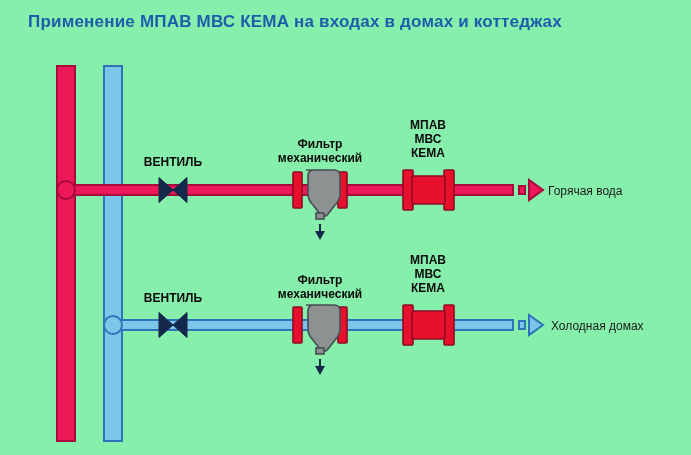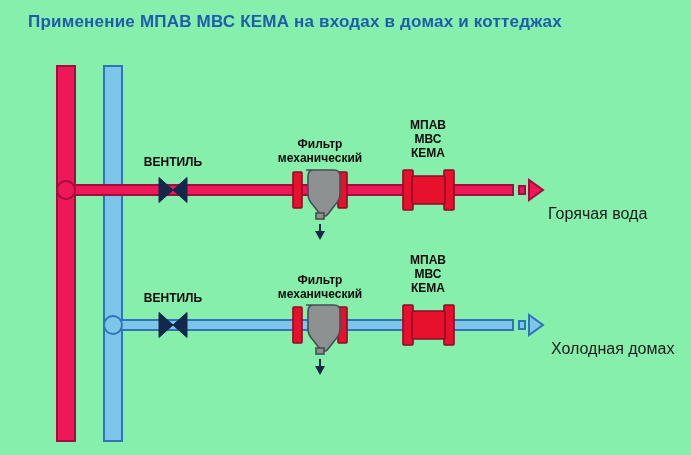--- a/index.html
+++ b/index.html
@@ -28,25 +28,24 @@
   .lbl {
     position: absolute;
     color: #0a0a0a;
     font-size: 12px;
     line-height: 14px;
     text-align: center;
     white-space: nowrap;
   }
   .lbl.bold { font-weight: bold; }
   .lbl.out {
-    font-size: 16px;
+    font-size: 12px;
     font-weight: normal;
     text-align: left;
     color: #1a1a1a;
-    margin-top: 23px;
   }
   svg.diagram {
     position: absolute;
     left: 0;
     top: 0;
   }
   
   .red-fill    { fill: #ec1857; stroke: #a50b3c; stroke-width: 2; }
   .red-part    { fill: #e8112d; stroke: #8f0a24; stroke-width: 1.6; }
   .blue-fill   { fill: #7cc6e9; stroke: #2f74b8; stroke-width: 2; }

